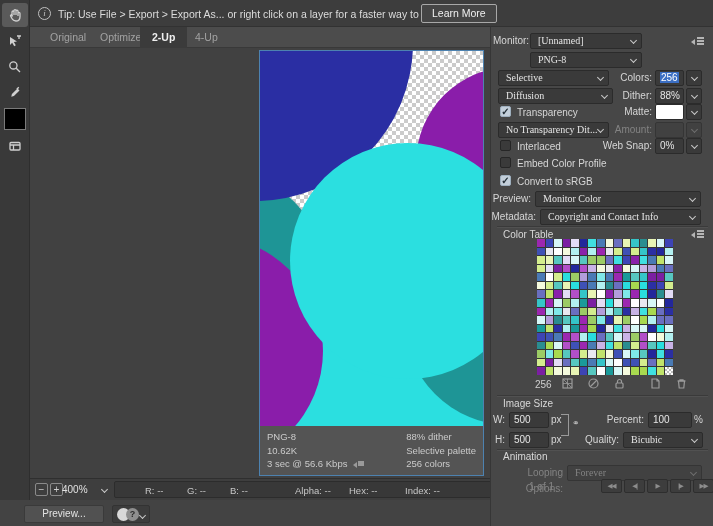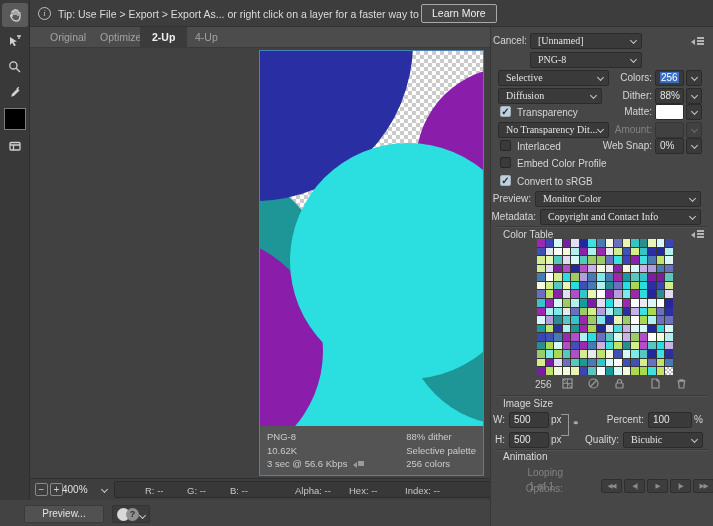--- a/index.html
+++ b/index.html
@@ -188,21 +188,21 @@
       <span class="globe"></span>
       <span class="globe2">?</span>
       <span class="chev"></span>
     </div>
     <button class="pill" style="left:527px; width:80px">Cancel</button>
     <button class="pill" style="left:620px; width:86px">Done</button>
   </div>
 
   <div class="side">
 
-    <span class="lbl" style="left:2px; top:6px; width:32px">Cancel:</span>
+    <span class="lbl" style="left:2px; top:6px; width:32px">Monitor:</span>
     <div class="dd" style="left:39px; top:6px; width:112px">
         <span class="txt">[Unnamed]</span>
         <span class="chev"></span>
       </div>
     <span class="pmenu" style="left:200px; top:10px"></span>
 
     <div class="dd" style="left:39px; top:25px; width:112px">
         <span class="txt">PNG-8</span>
         <span class="chev"></span>
       </div>
@@ -210,21 +210,21 @@
     <div class="dd" style="left:7px; top:43px; width:111px">
         <span class="txt">Selective</span>
         <span class="chev"></span>
       </div>
     <span class="lbl" style="left:121px; top:43px; width:40px">Colors:</span>
     <div class="fld" style="left:164px; top:43px"><span class="sel">256</span></div>
     <div class="stepbox" style="left:195px; top:43px">
         <span class="chev"></span>
       </div>
 
-    <div class="dd" style="left:7px; top:61px; width:104px">
+    <div class="dd" style="left:7px; top:61px; width:115px">
         <span class="txt">Diffusion</span>
         <span class="chev"></span>
       </div>
     <span class="lbl" style="left:121px; top:61px; width:40px">Dither:</span>
     <div class="fld" style="left:164px; top:61px"><span>88%</span></div>
     <div class="stepbox" style="left:195px; top:61px">
         <span class="chev"></span>
       </div>
 
     <span class="cb checked" style="left:9px; top:79px">✓</span>
@@ -582,20 +582,24 @@
     <span class="lbl" style="left:88px; top:405px; width:40px">Quality:</span>
     <div class="dd" style="left:132px; top:405px; width:80px">
         <span class="txt">Bicubic</span>
         <span class="chev"></span>
       </div>
 
     <div class="divider" style="top:422px"></div>
 
     <span class="sectitle" style="top:424px">Animation</span>
     <span class="lbl dim" style="left:0px; top:438px; width:72px">Looping Options:</span>
+    <div class="dd disabled" style="left:76px; top:438px; width:135px">
+        <span class="txt dim">Forever</span>
+        <span class="chev"></span>
+      </div>
     <span class="frameof">1 of 1</span>
     <div class="navbtn" style="left:110px">◀◀</div>
     <div class="navbtn" style="left:133px">◀|</div>
     <div class="navbtn" style="left:156px">▶</div>
     <div class="navbtn" style="left:179px">|▶</div>
     <div class="navbtn" style="left:202px">▶▶</div>
   </div>
 
 </div>
 

